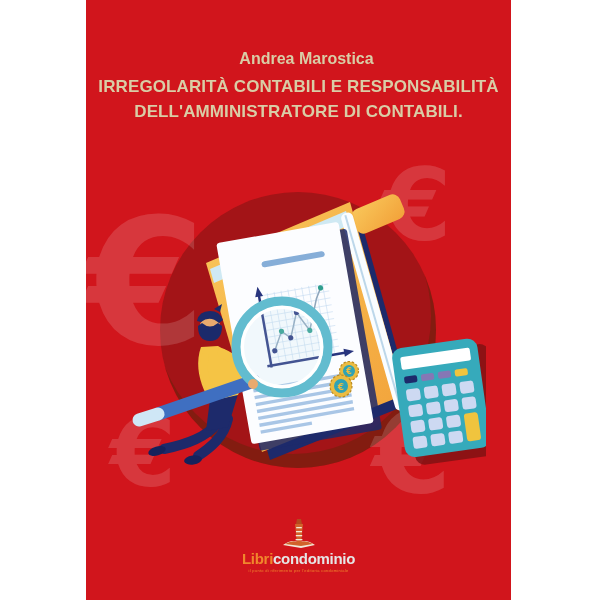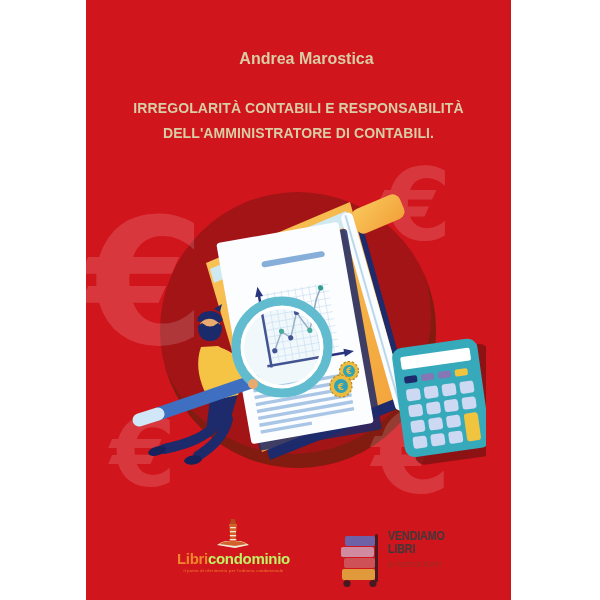--- a/index.html
+++ b/index.html
@@ -10,27 +10,27 @@
          background:#a31417;box-shadow:inset -5px -14px 0 rgba(94,38,8,.45);z-index:1;}
   .euro{position:absolute;font-family:"DejaVu Sans",sans-serif;font-weight:700;
         color:rgba(255,255,255,.15);line-height:1;z-index:2;user-select:none;}
   .euro.e1{left:-2px;top:196px;font-size:175px;}
   .euro.e2{left:296px;top:156px;font-size:100px;}
   .euro.e3{left:24px;top:406px;font-size:95px;}
   .euro.e4{left:286px;top:396px;font-size:114px;}
   .illu{position:absolute;left:20px;top:185px;width:380px;height:300px;z-index:3;}
   .texts{position:absolute;left:0;top:0;width:425px;z-index:4;text-align:center;color:#d9cda6;}
   .author{margin-top:50px;font-size:16px;font-weight:700;margin-left:16px;}
-  .title{margin-top:28px;font-size:14px;font-weight:700;line-height:25px;letter-spacing:.1px;}
+  .title{margin-top:6px;font-size:17px;font-weight:700;line-height:25px;letter-spacing:.1px;}
   .footer{position:absolute;left:0;top:518px;width:425px;z-index:4;display:flex;
           justify-content:center;align-items:flex-start;gap:14px;}
   .libric{width:175px;text-align:center;}
   .libric .word{font-size:15px;font-weight:700;letter-spacing:-.3px;line-height:14px;}
   .libric .w-orange{color:#f0862c;}
-  .libric .w-white{color:#bef264;}
+  .libric .w-white{color:#e5e5e5;}
   .libric .tagline{font-size:4px;color:#f0862c;letter-spacing:.3px;margin-top:2px;white-space:nowrap;}
   .vendiamo{display:flex;gap:7px;align-items:flex-start;margin-top:12px;}
   .vendiamo .txt{display:flex;flex-direction:column;align-items:flex-start;}
   .vl{font-size:12px;font-weight:700;color:#3e383b;line-height:13px;letter-spacing:-.2px;
       transform:scaleX(.9);transform-origin:left;white-space:nowrap;}
   .vt{font-size:6.5px;font-weight:700;color:#9c2d23;margin-top:5px;letter-spacing:.2px;
       transform:scaleX(.95);transform-origin:left;white-space:nowrap;}
 </style>
 </head>
 <body>
@@ -181,32 +181,16 @@
           <rect x="19" y="13" width="6" height="1.3" fill="#f3e9d8"></rect>
           <rect x="18.8" y="17" width="6.4" height="1.3" fill="#f3e9d8"></rect>
           <rect x="18.6" y="21" width="6.8" height="1.3" fill="#f3e9d8"></rect>
         </svg>
         <div class="word">
           <span class="w-orange">Libri</span><span class="w-white">condominio</span>
         </div>
         <div class="tagline">il punto di riferimento per l'editoria condominiale</div>
       </div>
 
-      <div class="vendiamo">
-        <svg width="46" height="58" viewBox="0 0 46 58">
-          <rect x="40" y="4" width="3" height="48" rx="1.5" fill="#471a22"></rect>
-          <rect x="10" y="6" width="30" height="10" rx="2" fill="#6f61a5"></rect>
-          <rect x="6" y="17" width="33" height="10" rx="2" fill="#d18ba0"></rect>
-          <rect x="9" y="28" width="31" height="10" rx="2" fill="#cd5156"></rect>
-          <rect x="7" y="39" width="33" height="11" rx="2" fill="#e09a3c"></rect>
-          <circle cx="12" cy="53.5" r="3.6" fill="#471a22"></circle>
-          <circle cx="38" cy="53.5" r="3.6" fill="#471a22"></circle>
-        </svg>
-        <div class="txt">
-          <div class="vl">VENDIAMO</div>
-          <div class="vl">LIBRI</div>
-          <div class="vt">DI TUTTI A TUTTI</div>
-        </div>
-      </div>
     </div>
 
   </div>
 </div>
 
 </body></html>

